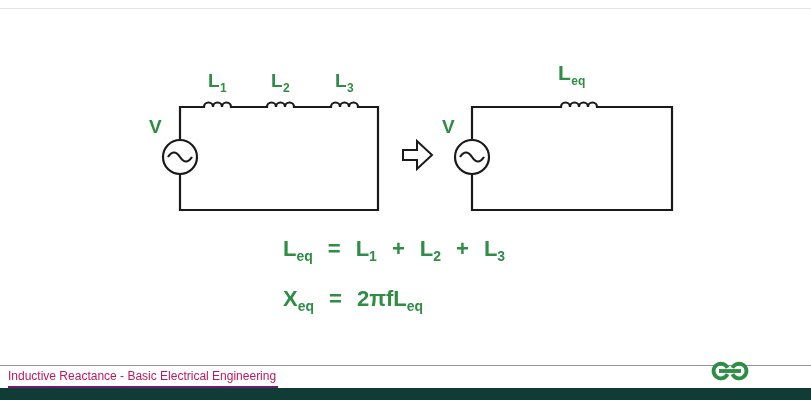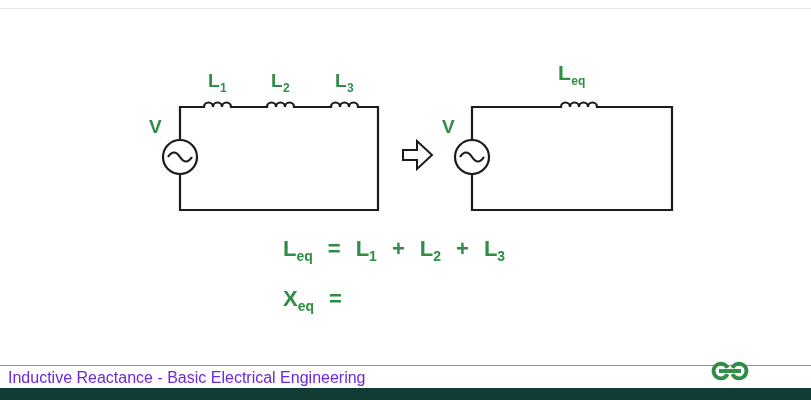--- a/index.html
+++ b/index.html
@@ -20,21 +20,21 @@
   }
   .lbl sub{font-size:12px;font-weight:bold;}
   .lbl.big{font-size:21px;}
   .eq{
     position:absolute;display:flex;align-items:baseline;gap:15px;
     color:var(--green);font-weight:bold;font-size:22px;line-height:1;
   }
   .eq sub{font-size:14px;font-weight:bold;}
   .footer-rule{position:absolute;top:365px;left:0;width:811px;height:1px;background:#8f9693;}
   .caption{
-    position:absolute;left:8px;top:369px;font-size:16px;color:#6d28d9;
+    position:absolute;left:8px;top:369px;font-size:12px;color:#be185d;
     padding:0 2px 3px 0;border-bottom:3px solid #701a75;white-space:nowrap;
   }
   .logo{position:absolute;left:708px;top:357px;width:44px;height:28px;}
   .bottom-bar{position:absolute;left:0;bottom:0;width:811px;height:12px;background:var(--bar);}
 </style>
 </head>
 <body>
 
 <div class="slide">
 
@@ -83,20 +83,21 @@
     <span><span>L</span><sub>1</sub></span>
     <span>+</span>
     <span><span>L</span><sub>2</sub></span>
     <span>+</span>
     <span><span>L</span><sub>3</sub></span>
   </div>
 
   <div class="eq" style="left:283px;top:288px">
     <span><span>X</span><sub>eq</sub></span>
     <span>=</span>
+    <span><span>2πfL</span><sub>eq</sub></span>
   </div>
 
   <div class="footer-rule"></div>
   <div class="caption">Inductive Reactance - Basic Electrical Engineering</div>
 
   <div class="logo">
     <svg width="44" height="28" viewBox="0 0 48 28">
       <g fill="none" stroke="#2f8d46" stroke-width="4.2">
         <path d="M21.3 10.6 A8 8 0 1 0 21.3 17.4"></path>
         <path d="M26.7 10.6 A8 8 0 1 1 26.7 17.4"></path>

